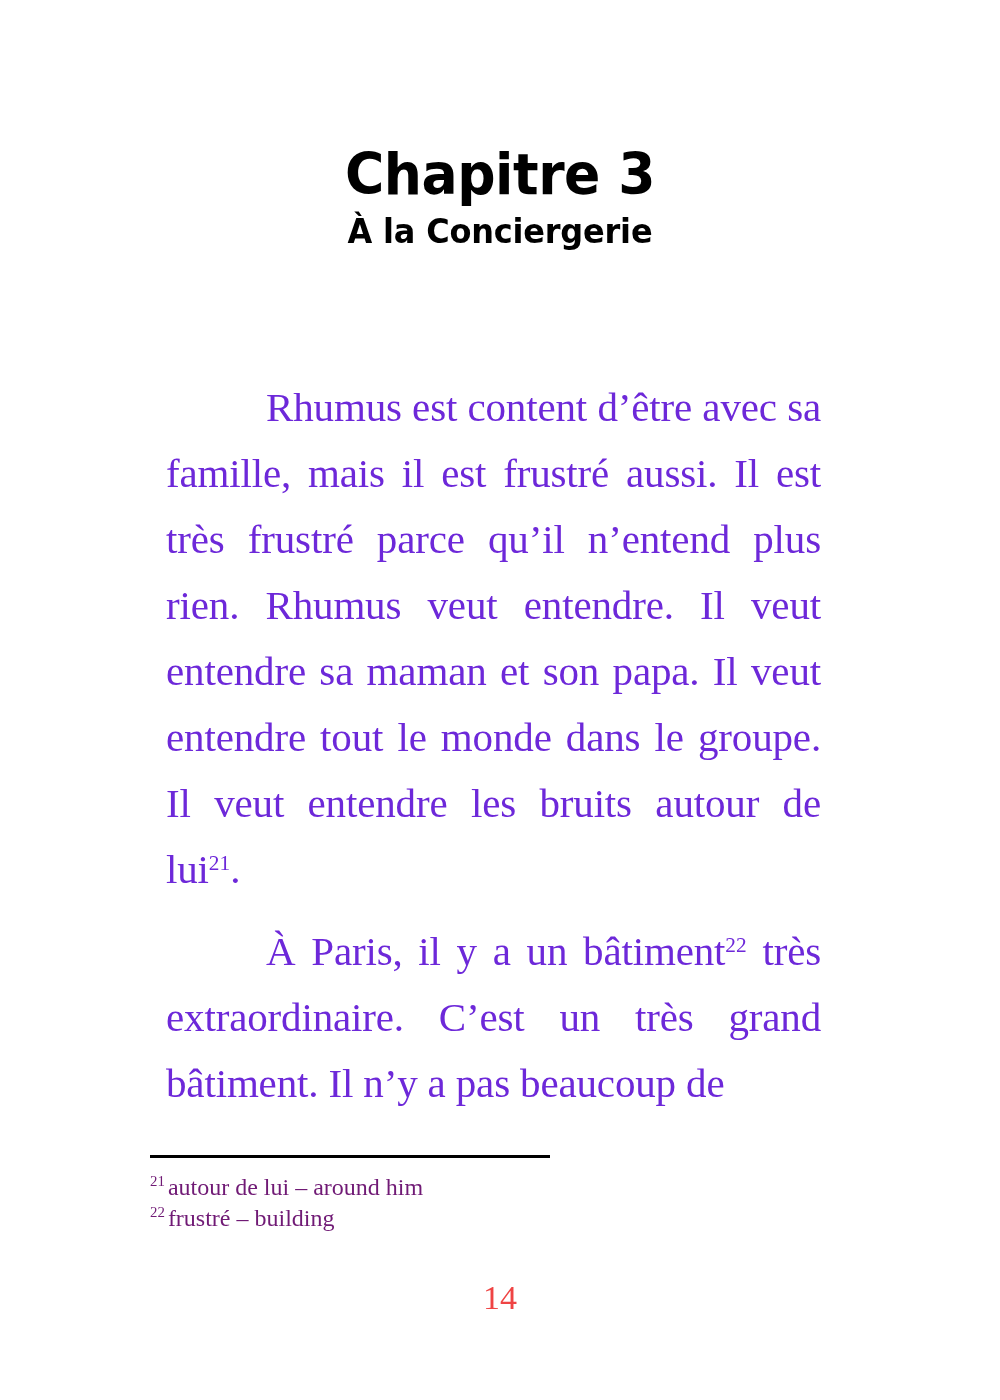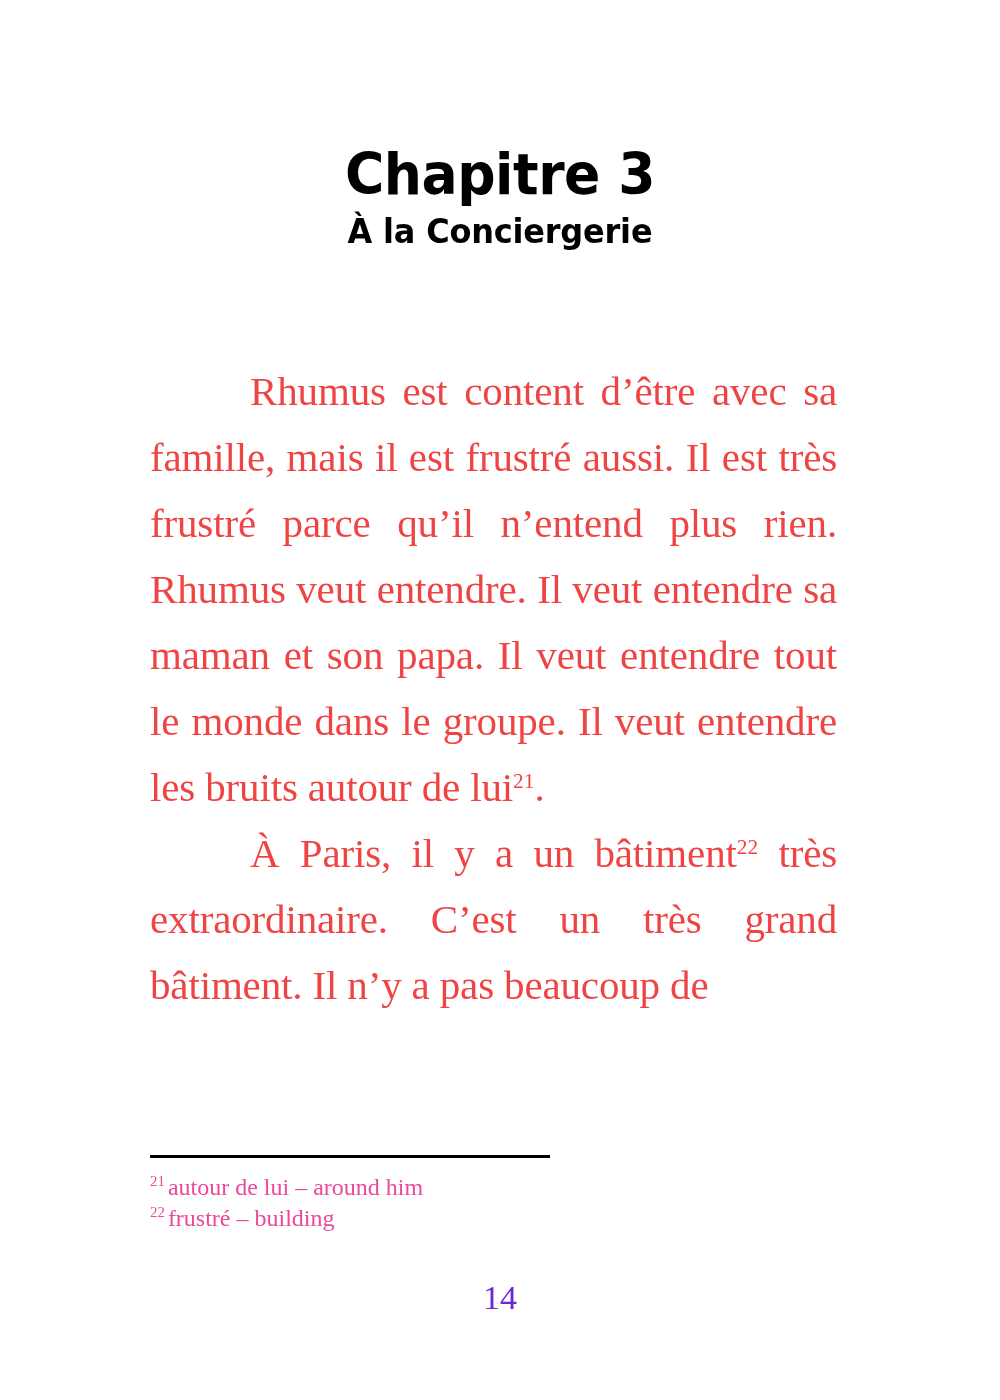--- a/index.html
+++ b/index.html
@@ -58,28 +58,28 @@
   }
 
   
   .body-text {
     position: absolute;
     left: 150px;
     top: 358px;
     width: 687px;
   }
   .para {
-    margin: 0;
+    margin: 16px;
     text-align: justify;
     text-justify: inter-word;
     text-indent: 100px;
     font-size: 41px;
     line-height: 66px;
     font-family: "Liberation Serif", "DejaVu Serif", serif;
-    color: #ef4444;
+    color: #6d28d9;
     letter-spacing: -0.15px;
   }
   .para + .para {
     margin-top: 0;
     font-family: Liberation Serif, serif;
   }
   .para sup {
     font-size: 0.52em;
     line-height: 0;
     vertical-align: 0.62em;
@@ -101,41 +101,41 @@
   }
   .footnote-list {
     margin: 0;
     padding: 0;
     list-style: none;
   }
   .footnote-item {
     font-family: "Liberation Serif", "DejaVu Serif", serif;
     font-size: 24px;
     line-height: 31px;
-    color: #ec4899;
+    color: #701a75;
     white-space: nowrap;
   }
   .footnote-item sup {
     font-size: 0.62em;
     line-height: 0;
     vertical-align: 0.58em;
     margin-right: 3px;
   }
 
   
   .page-number {
     position: absolute;
     left: 0;
     top: 1278px;
     width: 1000px;
     text-align: center;
     font-family: "Liberation Serif", "DejaVu Serif", serif;
     font-size: 34px;
     line-height: 40px;
-    color: #6d28d9;
+    color: #ef4444;
   }
 </style>
 </head>
 <body>
 
 <div class="page">
 
   <div class="chapter-heading">
     <div class="chapter-title">Chapitre 3</div>
     <div class="chapter-subtitle">À la Conciergerie</div>

